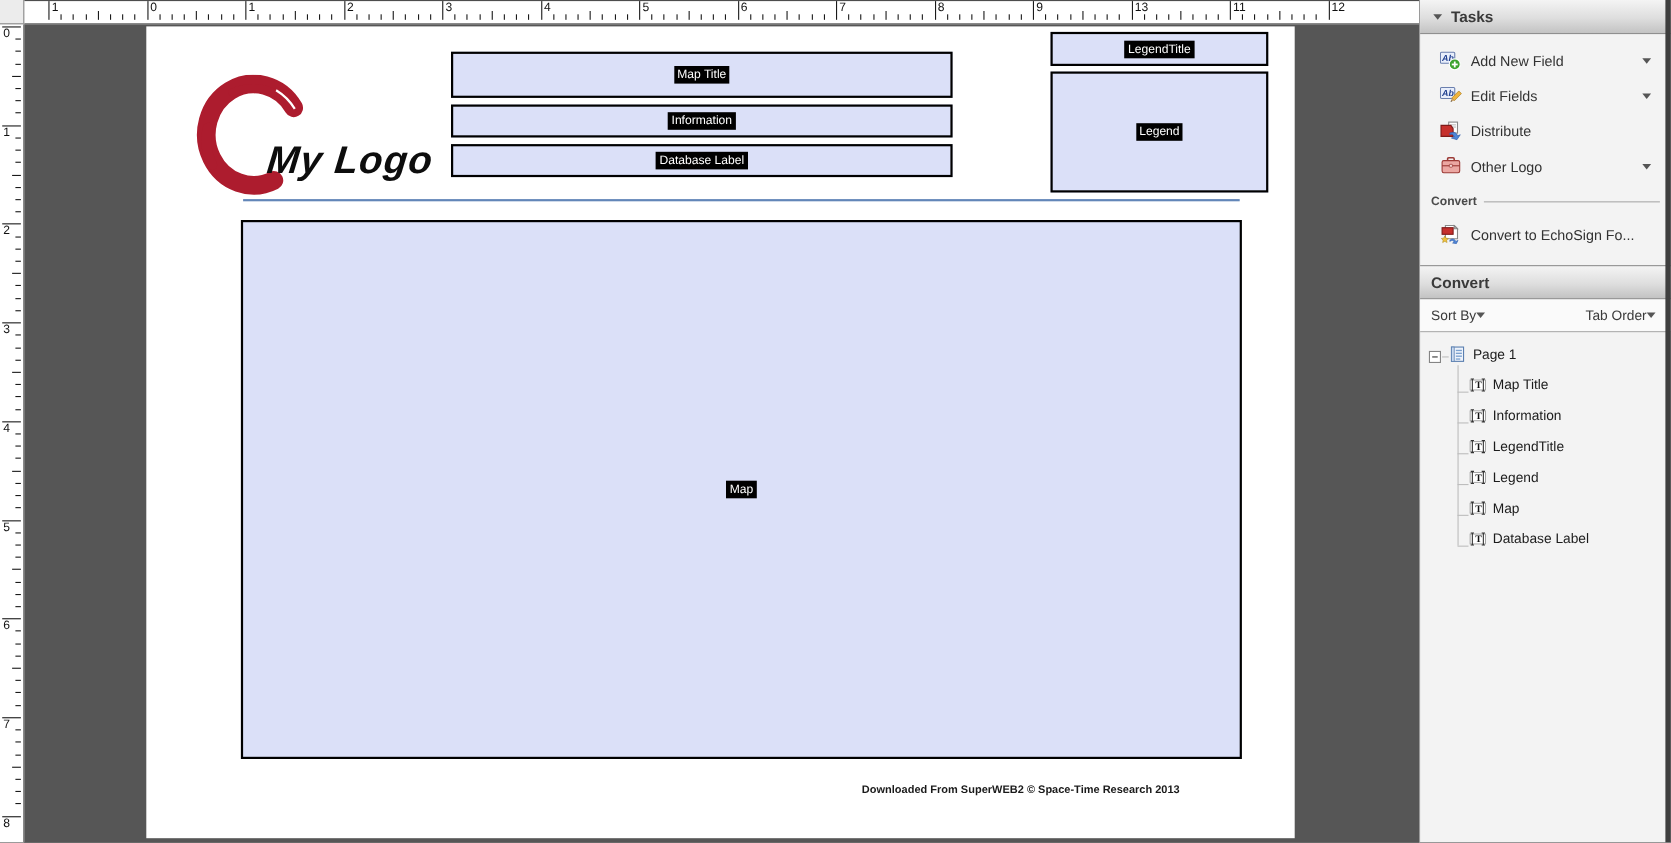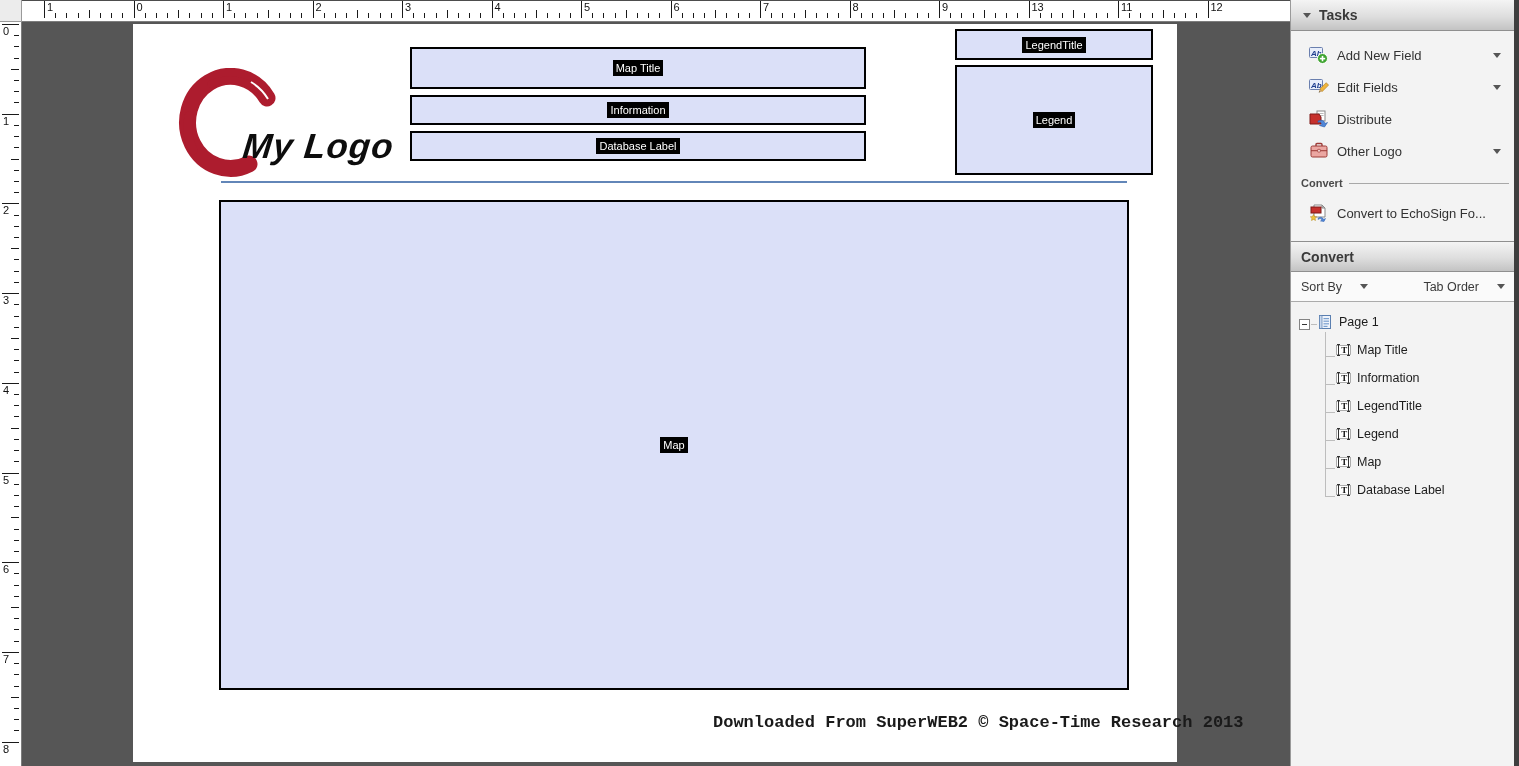--- a/index.html
+++ b/index.html
@@ -26,21 +26,21 @@
   .field { position:absolute; background:#dbe0f8; border:2px solid #000;
     display:flex; align-items:center; justify-content:center; }
   .chip { background:#000; color:#fff; font-size:11px; line-height:14px; padding:1px 3px; white-space:nowrap; }
 
   #logo { position:absolute; left:38px; top:44px; width:236px; height:110px; }
   #logo svg { position:absolute; left:0; top:0; }
   #logo-text { position:absolute; left:72px; top:58px; font-size:35px; font-weight:bold;
     font-style:italic; color:#0d0d0d; letter-spacing:1px; transform:skewX(-6deg); white-space:nowrap; }
   #header-line { position:absolute; left:88px; top:157px; width:906px; height:2px; background:#6286b8; }
   #footer { position:absolute; left:580px; top:689px; width:430px; text-align:center;
-    font-family:Liberation Mono, monospace; font-size:17px; font-weight:bold; color:#1a1a1a; white-space:nowrap; }
+    font-family:Liberation Sans, sans-serif; font-size:10px; font-weight:bold; color:#1a1a1a; white-space:nowrap; }
 
   
   #sidebar { position:absolute; left:1290px; top:0; width:229px; height:766px;
     background:#f3f3f3; border-left:1px solid #9a9a9a; }
   #sidebar-right-edge { position:absolute; right:0; top:0; width:5px; height:766px; background:#3e3e3e; }
 
   .panel-header { position:relative; height:31px; display:flex; align-items:center;
     background:linear-gradient(#f4f4f4,#dedede 55%,#c3c3c3); border-bottom:1px solid #8f8f8f;
     font-size:14px; font-weight:bold; color:#3a3a3a; }
   .tri-down { width:0; height:0; border-left:4px solid transparent; border-right:4px solid transparent;
@@ -56,21 +56,21 @@
   #echosign-row { display:flex; align-items:center; margin:10px 10px 0 10px; }
   #echosign-label { font-size:11px; font-weight:bold; color:#4a4a4a; white-space:nowrap; }
   #echosign-rule { flex:1; height:1px; background:#a8a8a8; margin-left:6px; }
   #echosign-item { margin-top:8px; }
   #echosign-item .task-label { white-space:nowrap; }
 
   #fields-header { margin-top:12px; border-top:1px solid #8f8f8f; padding-left:10px; }
   #sort-bar { height:30px; background:#fafafa; border-bottom:1px solid #ababab;
     display:flex; align-items:center; justify-content:space-between; padding:0 14px 0 10px;
     font-size:12.5px; color:#3a3a3a; }
-  .sort-ctl { display:flex; align-items:center; gap:18px; cursor:default; }
+  .sort-ctl { display:flex; align-items:center; gap:0; cursor:default; }
 
   #tree { position:relative; margin-top:8px; height:400px; }
   .tree-vline { position:absolute; width:1px; background:#bdbdbd; }
   .tree-hline { position:absolute; height:1px; background:#bdbdbd; }
   .tree-row { position:absolute; display:flex; align-items:center; font-size:12.5px; color:#1c1c1c; }
   .expander { position:absolute; left:8px; top:9px; width:11px; height:11px; background:#fff;
     border:1px solid #848484; display:flex; align-items:center; justify-content:center; }
   .expander::after { content:""; width:5px; height:1px; background:#333; }
   .tree-icon { width:17px; height:16px; margin-right:5px; flex:none; }
 </style>

